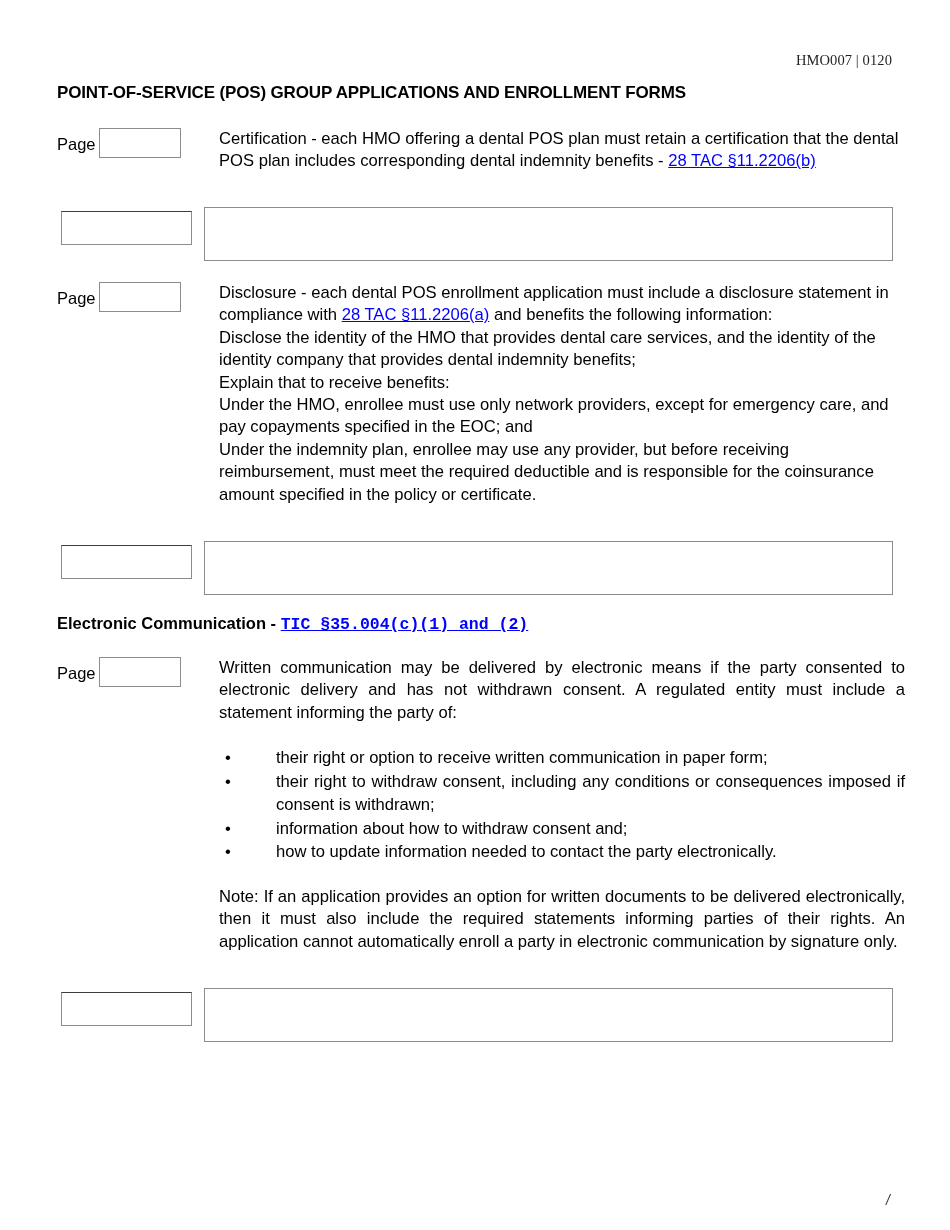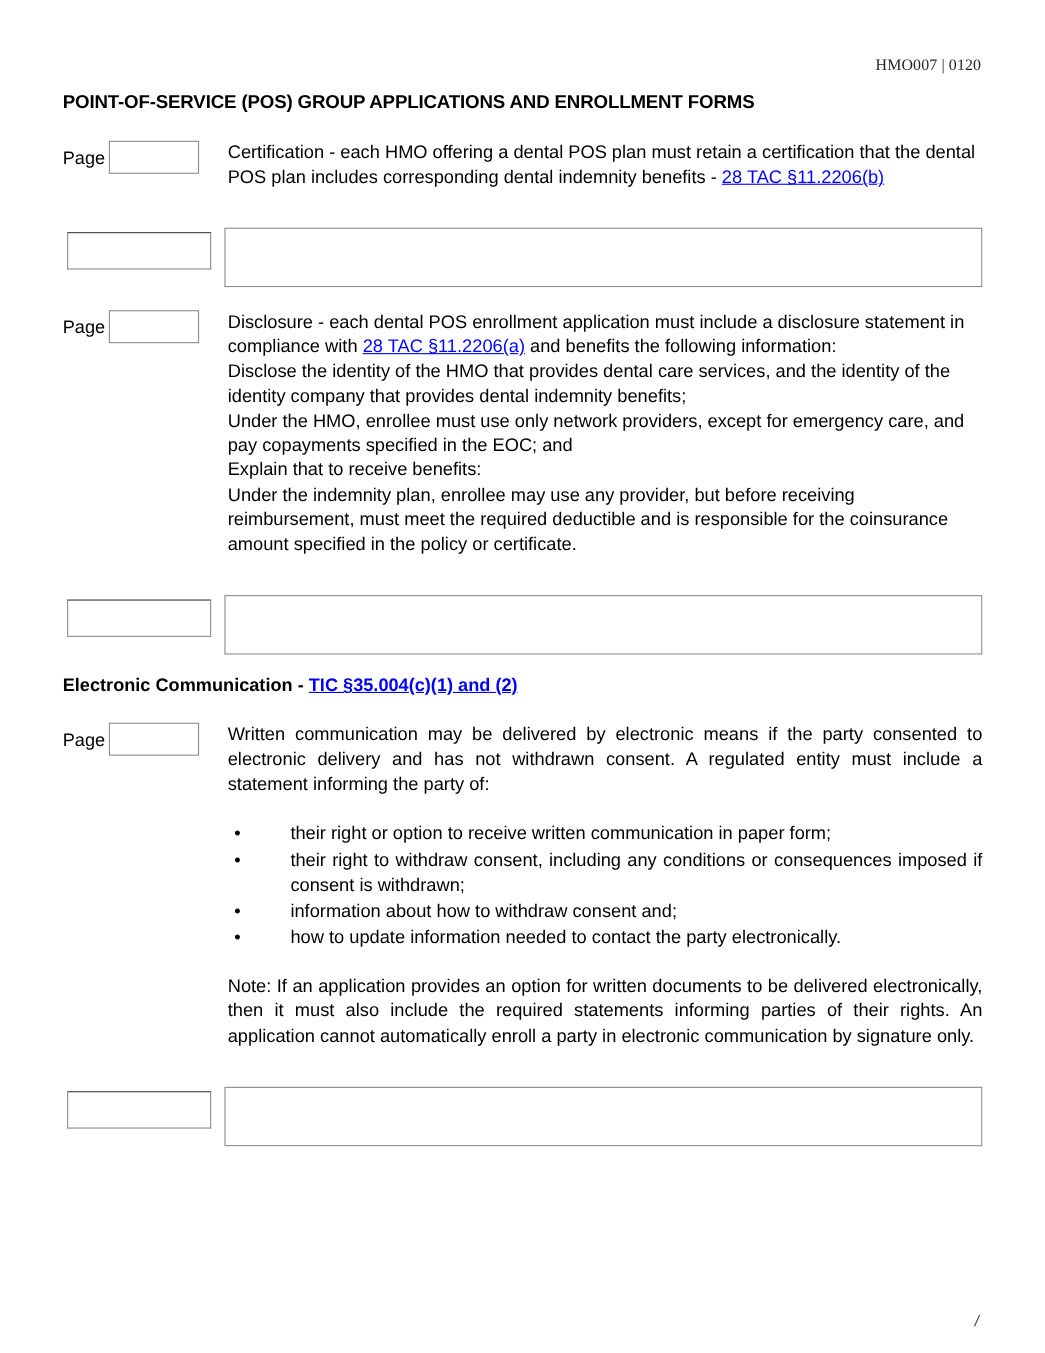--- a/index.html
+++ b/index.html
@@ -68,36 +68,36 @@
   .page-box {
     width: 82px;
     height: 30px;
     border: 1.6px solid #8c8c8c;
     background: #ffffff;
     box-sizing: border-box;
   }
 
   .body-cell {
     position: absolute;
-    left: 150px;
+    left: 162px;
     width: 686px;
     font-size: 16.6px;
     line-height: 22.4px;
     color: #000;
   }
   .body-cell.justify {
     text-align: justify;
     text-justify: inter-word;
   }
 
   a.reflink, .reflink {
     color: #0000ff;
     text-decoration: underline;
   }
-  .reflink.bold { font-weight: bold; }
+  .reflink.bold { font-weight: bold; font-family: Liberation Mono, monospace; }
 
   
   .comment-row { position: absolute; left: 57px; width: 836px; }
   .comment-small {
     position: absolute;
     left: 4px;
     top: 4px;
     width: 131px;
     height: 34px;
     border: 1.4px solid #8c8c8c;
@@ -185,22 +185,22 @@
   </div>
 
   <div class="row" style="top:282px;">
     <div class="page-label-cell">
       <span class="page-word">Page</span>
       <div class="page-box"></div>
     </div>
     <div class="body-cell">
       <span>Disclosure - each dental POS enrollment application must include a disclosure statement in compliance with </span><span class="reflink">28 TAC §11.2206(a)</span><span> and benefits the following information:</span>
       <div>Disclose the identity of the HMO that provides dental care services, and the identity of the identity company that provides dental indemnity benefits;</div>
+      <div>Explain that to receive benefits:</div>
       <div>Under the HMO, enrollee must use only network providers, except for emergency care, and pay copayments specified in the EOC; and</div>
-      <div>Explain that to receive benefits:</div>
       <div>Under the indemnity plan, enrollee may use any provider, but before receiving reimbursement, must meet the required deductible and is responsible for the coinsurance amount specified in the policy or certificate.</div>
     </div>
   </div>
 
   <div class="comment-row" style="top:541px; height:58px;">
     <div class="comment-small"></div>
     <div class="comment-wide"></div>
   </div>
 
   <div class="section-heading" style="top:614px;">

